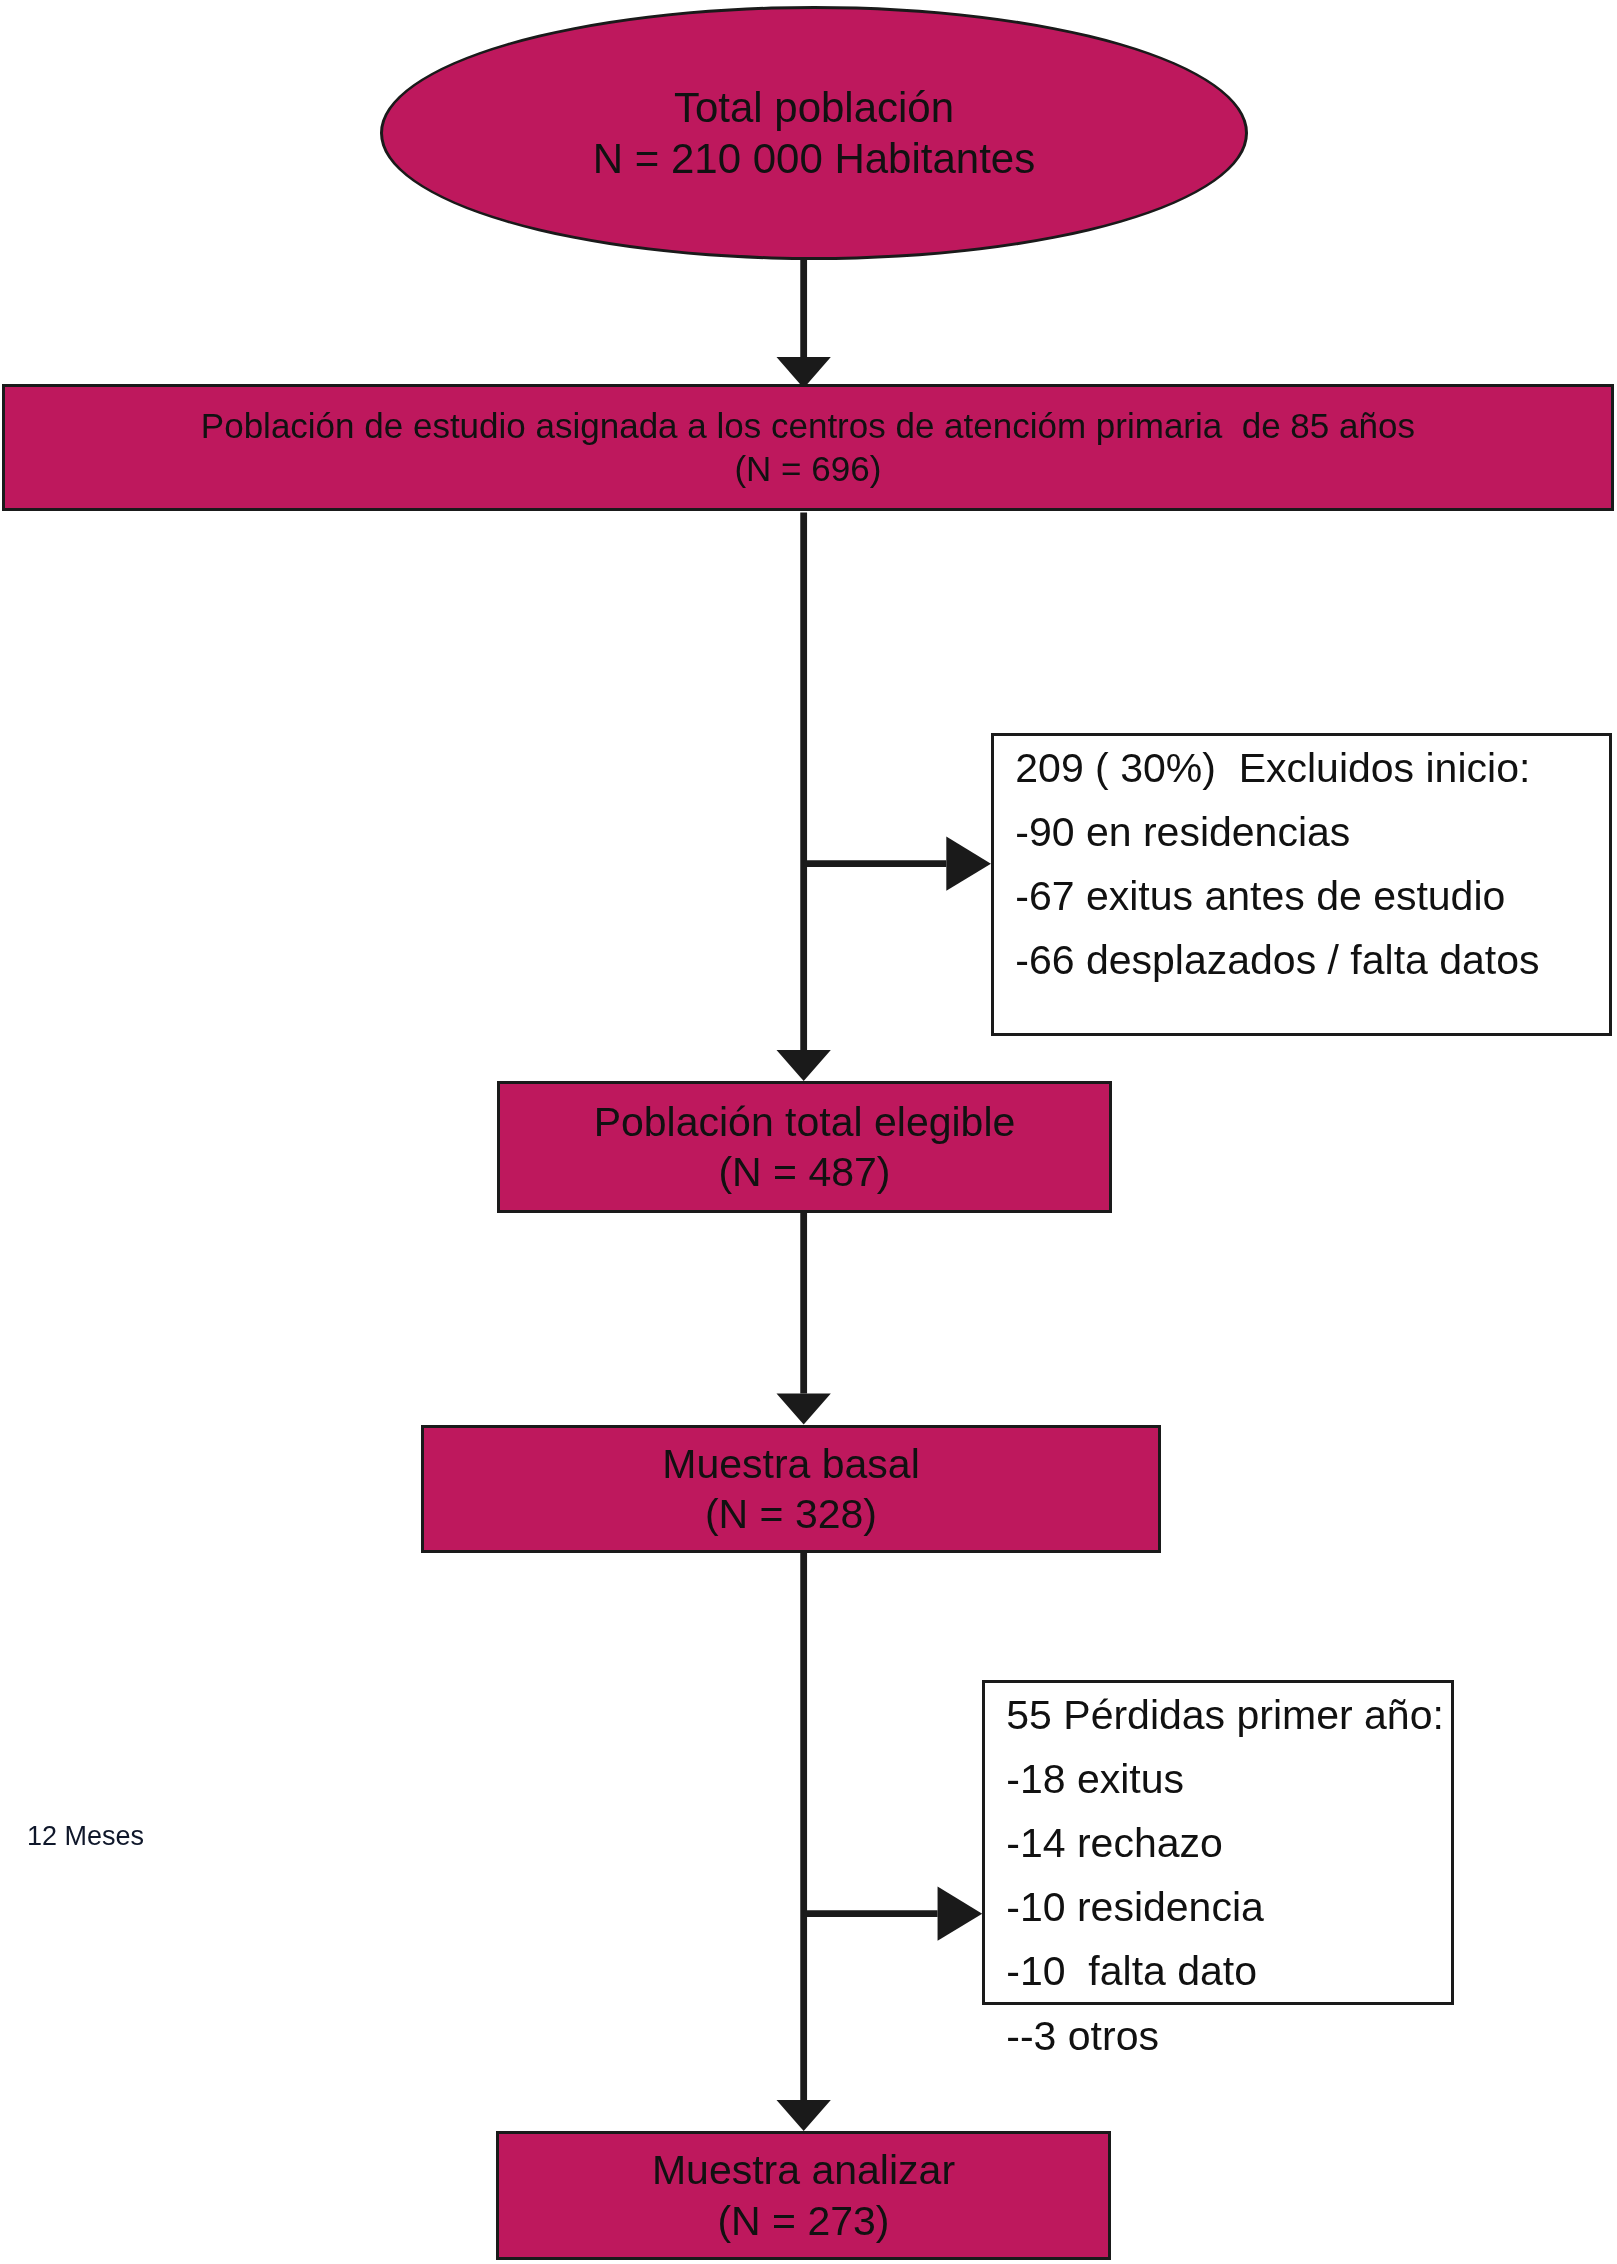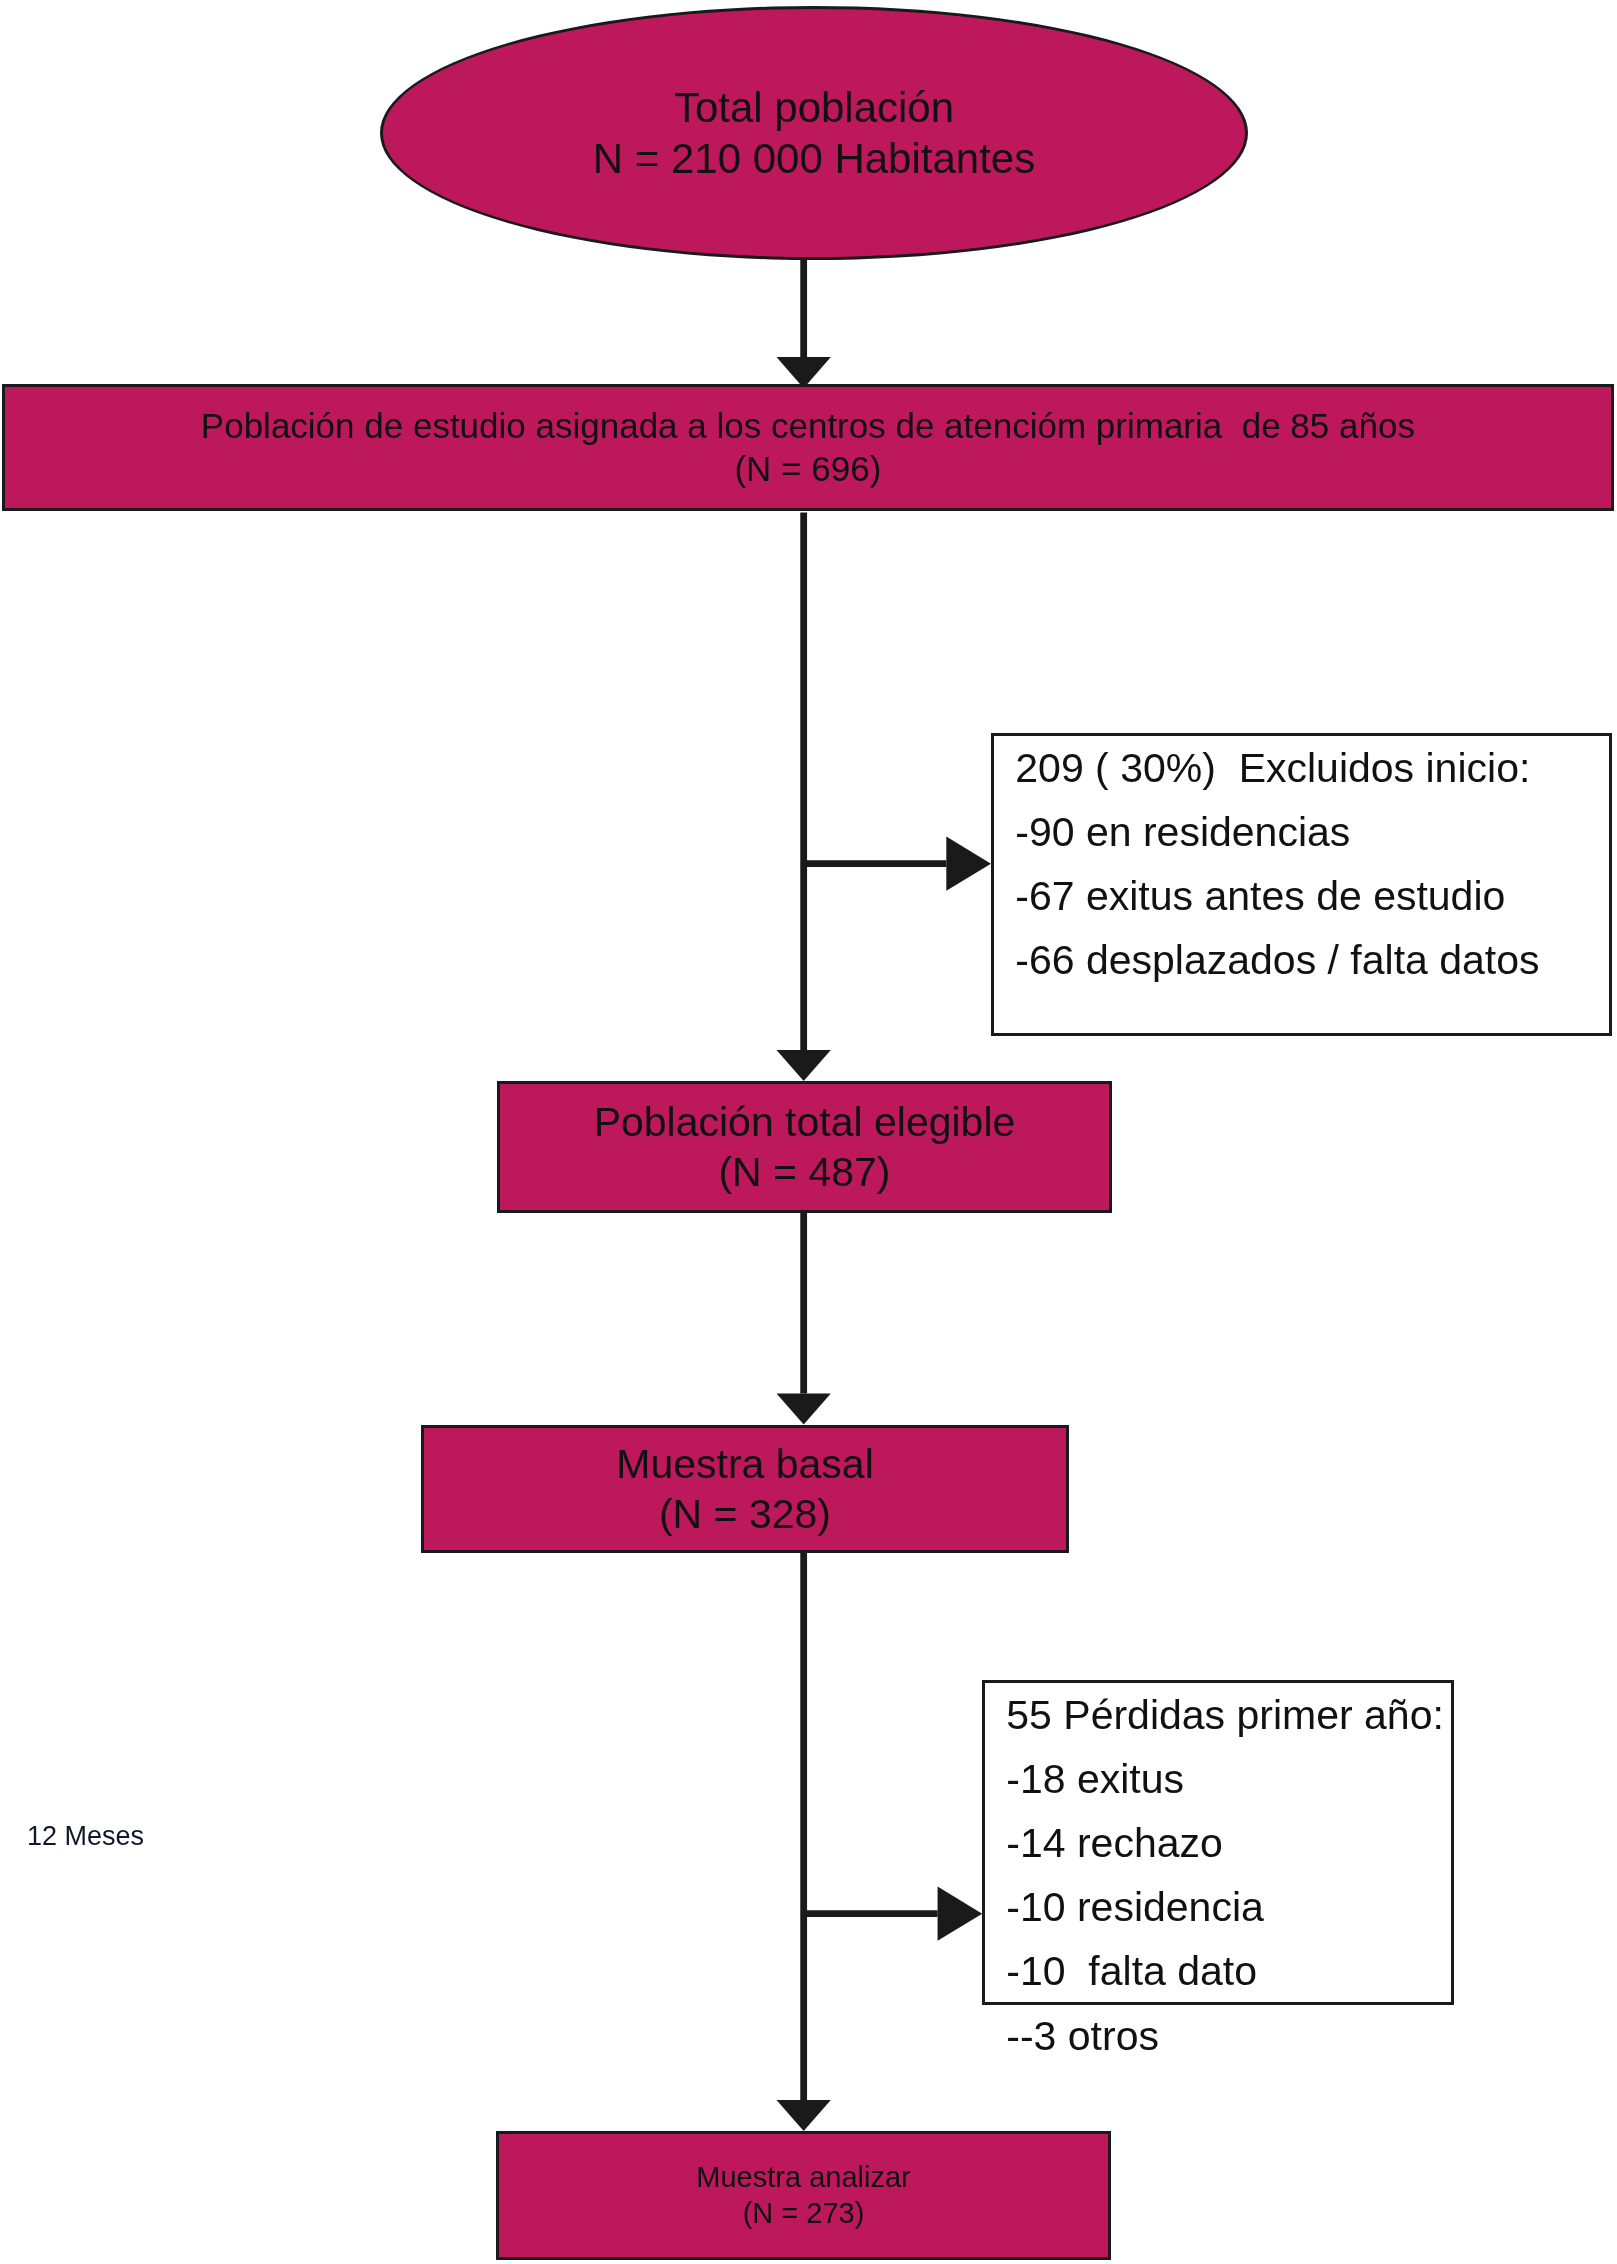--- a/index.html
+++ b/index.html
@@ -64,30 +64,30 @@
     left: 497px;
     top: 1081px;
     width: 615px;
     height: 132px;
     font-size: 41px;
     justify-content: center;
   }
   #node-basal {
     left: 421px;
     top: 1425px;
-    width: 648px;
+    width: 740px;
     height: 128px;
     font-size: 41px;
   }
   #node-analyzed {
     left: 496px;
     top: 2131px;
     width: 615px;
     height: 129px;
-    font-size: 29px;
+    font-size: 41px;
   }
   
   .side-box {
     position: absolute;
     box-sizing: border-box;
     background: #ffffff;
     border: 3.9px solid #1a1a1a;
     display: flex;
     flex-direction: column;
     color: #111111;

